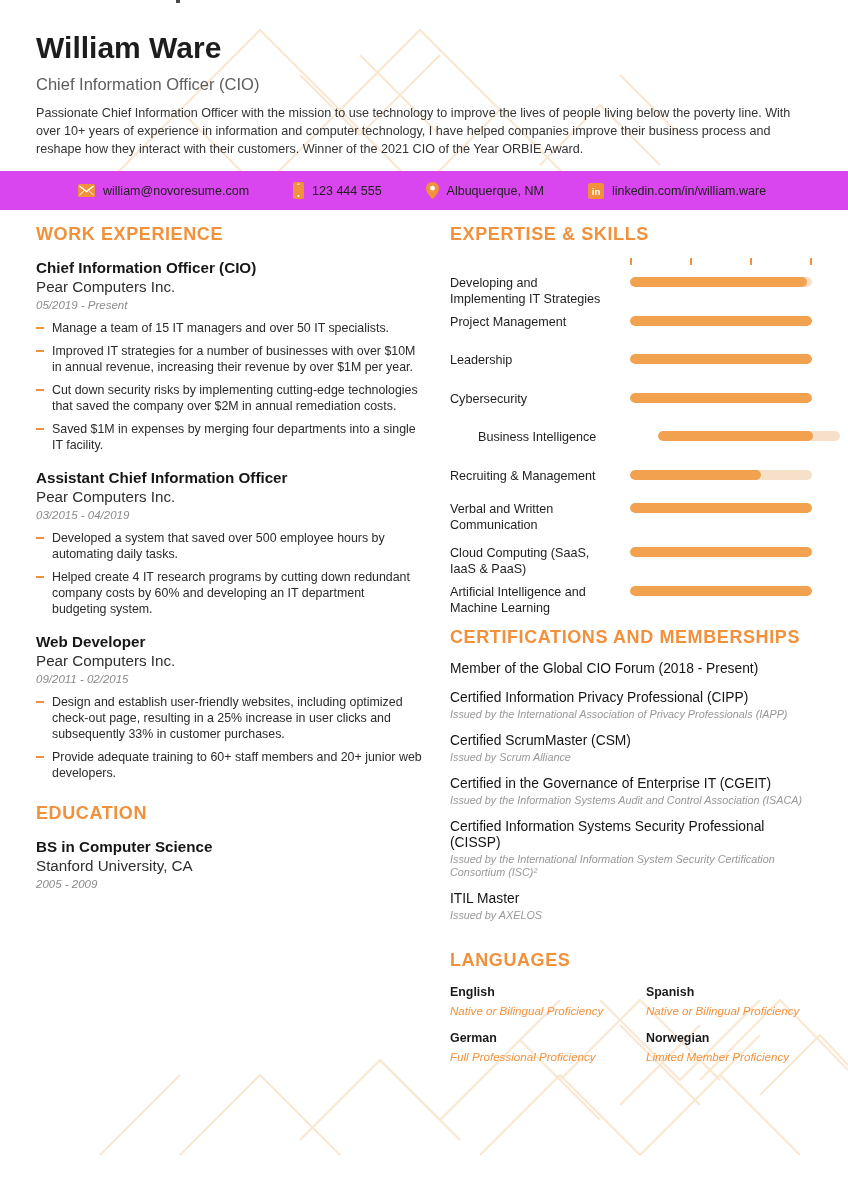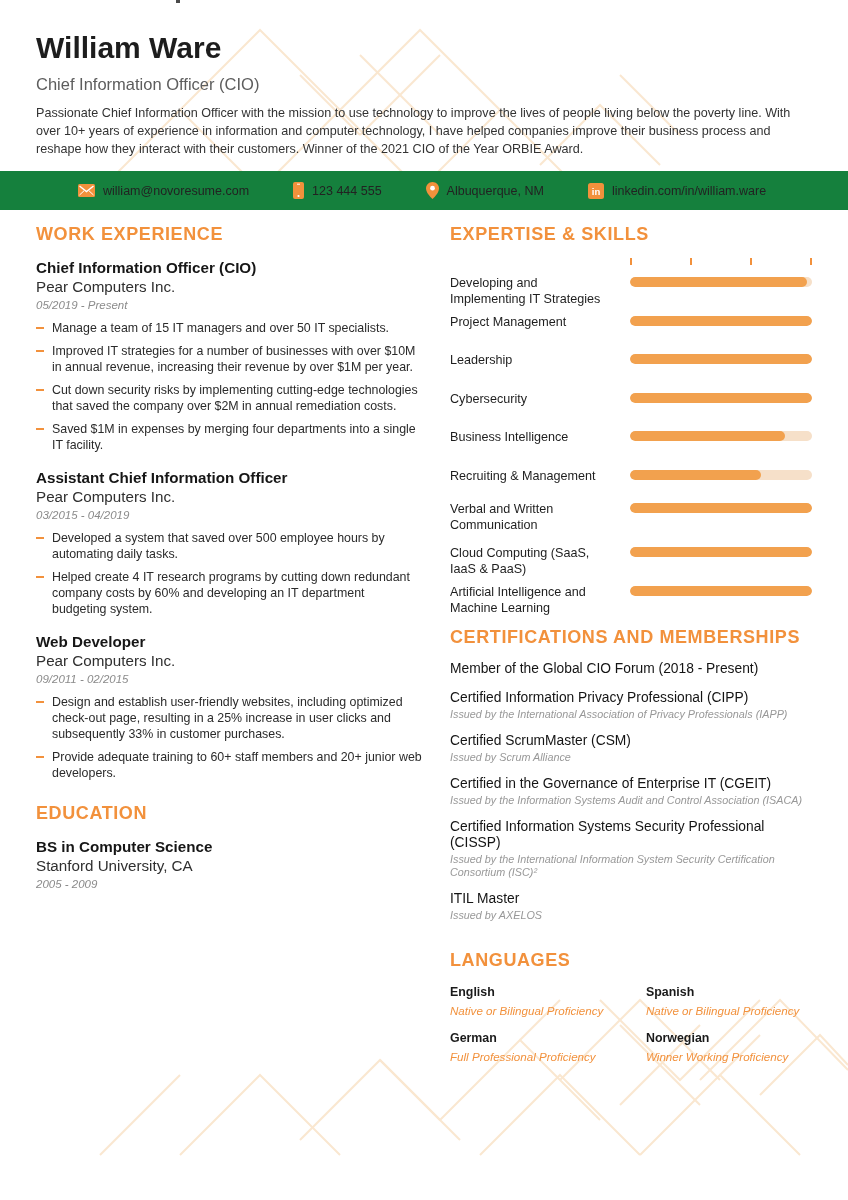--- a/index.html
+++ b/index.html
@@ -14,21 +14,21 @@
   .artifact { position:absolute; left:176px; top:0; width:4px; height:3px; background:#4a4a4a; }
 
   
   .header { position:relative; padding:28px 36px 0 36px; z-index:2; }
   .name { font-size:30px; line-height:40px; font-weight:bold; color:#1d1d1d; }
   .job-subtitle { font-size:16.5px; line-height:24px; color:#5d5d5d; margin-top:4px; font-weight:normal; }
   .summary { margin-top:8px; width:780px; font-size:12.6px; line-height:18px; color:#333; }
 
   
   .contact-bar {
-    position:relative; z-index:2; margin-top:13px; height:39px; background:#15803d;
+    position:relative; z-index:2; margin-top:13px; height:39px; background:#d946ef;
     display:flex; align-items:center; padding-left:78px; gap:44px;
   }
   .contact-item { display:flex; align-items:center; gap:8px; font-size:12.5px; color:#222; cursor:pointer; }
   .contact-item svg { display:block; }
 
   
   .col-left  { position:absolute; left:36px;  top:224px; width:386px; z-index:2; }
   .col-right { position:absolute; left:450px; top:224px; width:362px; z-index:2; }
 
   .sec-heading {
@@ -246,21 +246,21 @@
           <div class="skill-bar">
             <div class="skill-fill" style="width: 100%;"></div>
           </div>
         </div>
       <div class="skill-row" style="top: 115.8px;">
           <div class="skill-label">Cybersecurity</div>
           <div class="skill-bar">
             <div class="skill-fill" style="width: 100%;"></div>
           </div>
         </div>
-      <div class="skill-row" style="top: 154.4px;">
+      <div class="skill-row" style="top: 154.4px; margin-left: 28px;">
           <div class="skill-label">Business Intelligence</div>
           <div class="skill-bar">
             <div class="skill-fill" style="width: 85%;"></div>
           </div>
         </div>
       <div class="skill-row" style="top: 193px;">
           <div class="skill-label">Recruiting &amp; Management</div>
           <div class="skill-bar">
             <div class="skill-fill" style="width: 72%;"></div>
           </div>
@@ -320,19 +320,19 @@
         <div>
           <div class="lang-name">Spanish</div>
           <div class="lang-level">Native or Bilingual Proficiency</div>
         </div>
         <div>
           <div class="lang-name">German</div>
           <div class="lang-level">Full Professional Proficiency</div>
         </div>
         <div>
           <div class="lang-name">Norwegian</div>
-          <div class="lang-level">Winner Working Proficiency</div>
+          <div class="lang-level">Limited Member Proficiency</div>
         </div>
       </div>
     </div>
   </div>
 
 </div>
 
 </body></html>

